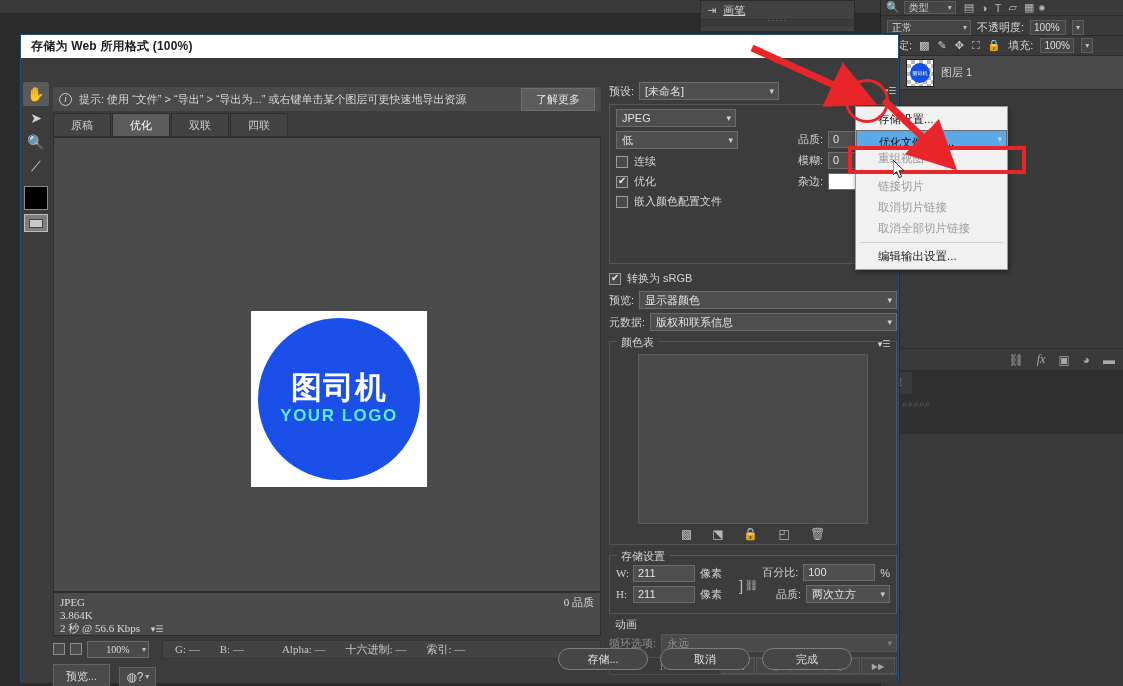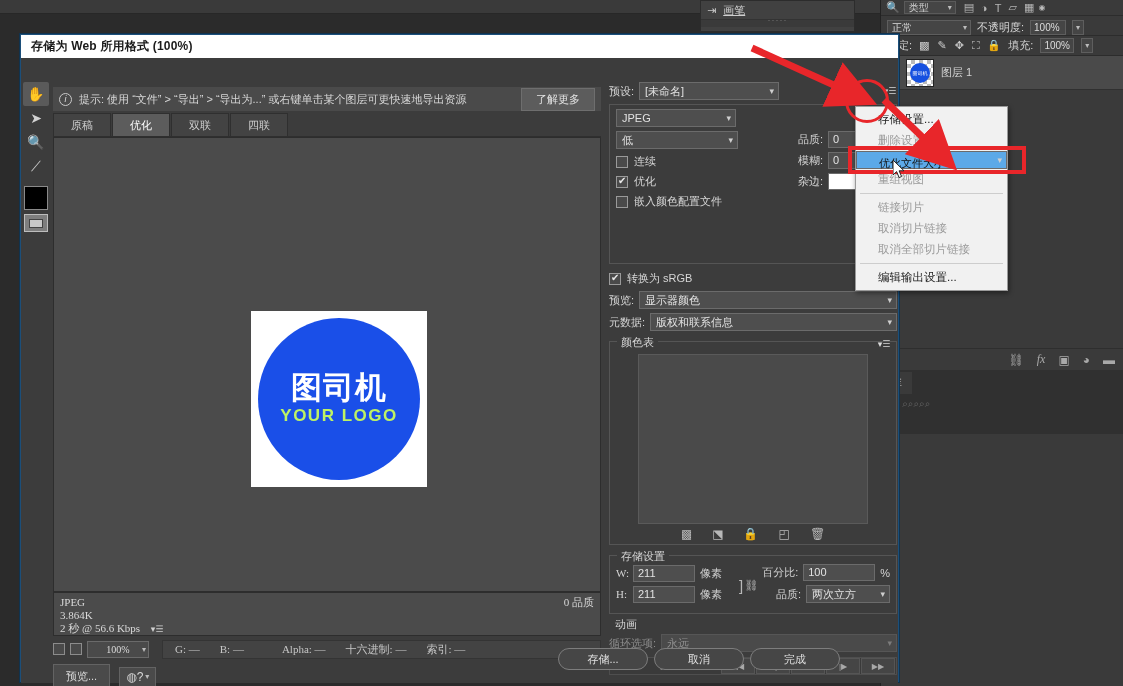--- a/index.html
+++ b/index.html
@@ -84,21 +84,21 @@
   
   .sfw-tabs { position:absolute; left:32px; top:57px; width:548px; height:22px; display:flex; align-items:flex-end; border-bottom:1px solid #2f2f2f;}
   .sfw-tab { padding:4px 17px 3px; font-size:11px; color:#d0d0d0; background:#434343; border:1px solid #2f2f2f; border-bottom:none; margin-right:1px;}
   .sfw-tab.active { background:#5c5c5c; color:#fff; }
 
   
   .sfw-preview { position:absolute; left:32px; top:79px; width:548px; height:455px; background:#4b4b4b; border:1px solid #2d2d2d; overflow:hidden; }
   .logo-wrap { position:absolute; left:197px; top:173px; width:176px; height:176px; background:#fff; }
   .logo-circle { position:absolute; left:50%; top:50%; transform:translate(-50%,-50%); width:162px; height:162px; border-radius:50%; background:#1a4fe8; display:flex; flex-direction:column; align-items:center; justify-content:center; }
   .logo-cn { color:#fff; font-size:31px; font-weight:bold; letter-spacing:1px; line-height:1; font-family:"DejaVu Sans","Liberation Sans",sans-serif; }
-  .logo-en { color:#bef264; font-size:17px; font-weight:bold; letter-spacing:1.5px; margin-top:3px; font-family:"Liberation Sans",sans-serif; }
+  .logo-en { color:#5eead4; font-size:17px; font-weight:bold; letter-spacing:1.5px; margin-top:3px; font-family:"Liberation Sans",sans-serif; }
 
   
   .sfw-info { position:absolute; left:32px; top:534px; width:548px; height:44px; background:#4b4b4b; border:1px solid #2d2d2d; padding:3px 6px; }
   .sfw-info .l { font-family:"Liberation Serif","DejaVu Serif",serif; font-size:11px; color:#d9d9d9; line-height:13px;}
   .sfw-info .row1 { display:flex; justify-content:space-between; }
   .info-menu-glyph { display:inline-block; margin-left:8px; color:#cfcfcf; font-size:9px; }
 
   
   .sfw-zoomrow { position:absolute; left:32px; top:580px; width:548px; height:22px; display:flex; align-items:center; gap:5px; }
   .zchk { width:12px;height:12px;border:1px solid #8c8c8c; background:#4a4a4a; }
@@ -106,21 +106,21 @@
   .zoom-sel i { position:absolute; right:2px; top:0; font-size:8px; color:#bbb; font-style:normal;}
   .colorvals { flex:1; display:flex; align-items:center; gap:20px; margin-left:8px; background:#434343; border:1px solid #343434; height:19px; padding:0 12px; font-family:"Liberation Serif","DejaVu Serif",serif; font-size:11px; color:#c6c6c6;}
 
   
   .sfw-footleft { position:absolute; left:32px; top:606px; display:flex; align-items:center; gap:9px; }
   .prev-btn { background:#4a4a4a; border:1px solid #636363; color:#d8d8d8; font-size:11px; padding:4px 12px; }
   .help-btn { background:#4a4a4a; border:1px solid #636363; color:#d8d8d8; font-size:12px; padding:2px 6px; display:flex; align-items:center; gap:2px;}
   .mini-caret { font-size:8px; color:#bbb; }
 
   
-  .sfw-footbtns { position:absolute; left:558px; top:648px; display:flex; gap:6px; }
+  .sfw-footbtns { position:absolute; left:558px; top:648px; display:flex; gap:12px; }
   .pill { width:90px; height:22px; border:1px solid #7d7d7d; border-radius:11px; background:#464646; color:#e0e0e0; font-size:11px; display:flex; align-items:center; justify-content:center; }
 
   
   .settings { position:absolute; left:588px; top:24px; width:288px; height:600px; }
   .set-row { display:flex; align-items:center; gap:5px; margin-bottom:4px; }
   .lbl { font-size:11px; color:#d4d4d4; white-space:nowrap; }
   .sel {
     background:#4e4e4e; border:1px solid #6b6b6b; color:#e2e2e2;
     height:18px; line-height:16px; font-size:11px; padding:0 16px 0 5px; position:relative;
   }
@@ -444,21 +444,20 @@
 </div>
 
 <div class="sfw-footbtns">
   <span class="pill">存储...</span>
   <span class="pill">取消</span>
   <span class="pill">完成</span>
 </div>
 
 <div class="popmenu">
   <div class="pmi">存储设置...</div>
-  <div class="pmi disabled">删除设置</div>
   <div class="pmi sel">优化文件大小...</div>
   <div class="pmi disabled">重组视图</div>
   <div class="pm-sep"></div>
   <div class="pmi disabled">链接切片</div>
   <div class="pmi disabled">取消切片链接</div>
   <div class="pmi disabled">取消全部切片链接</div>
   <div class="pm-sep"></div>
   <div class="pmi">编辑输出设置...</div>
 </div>
 

